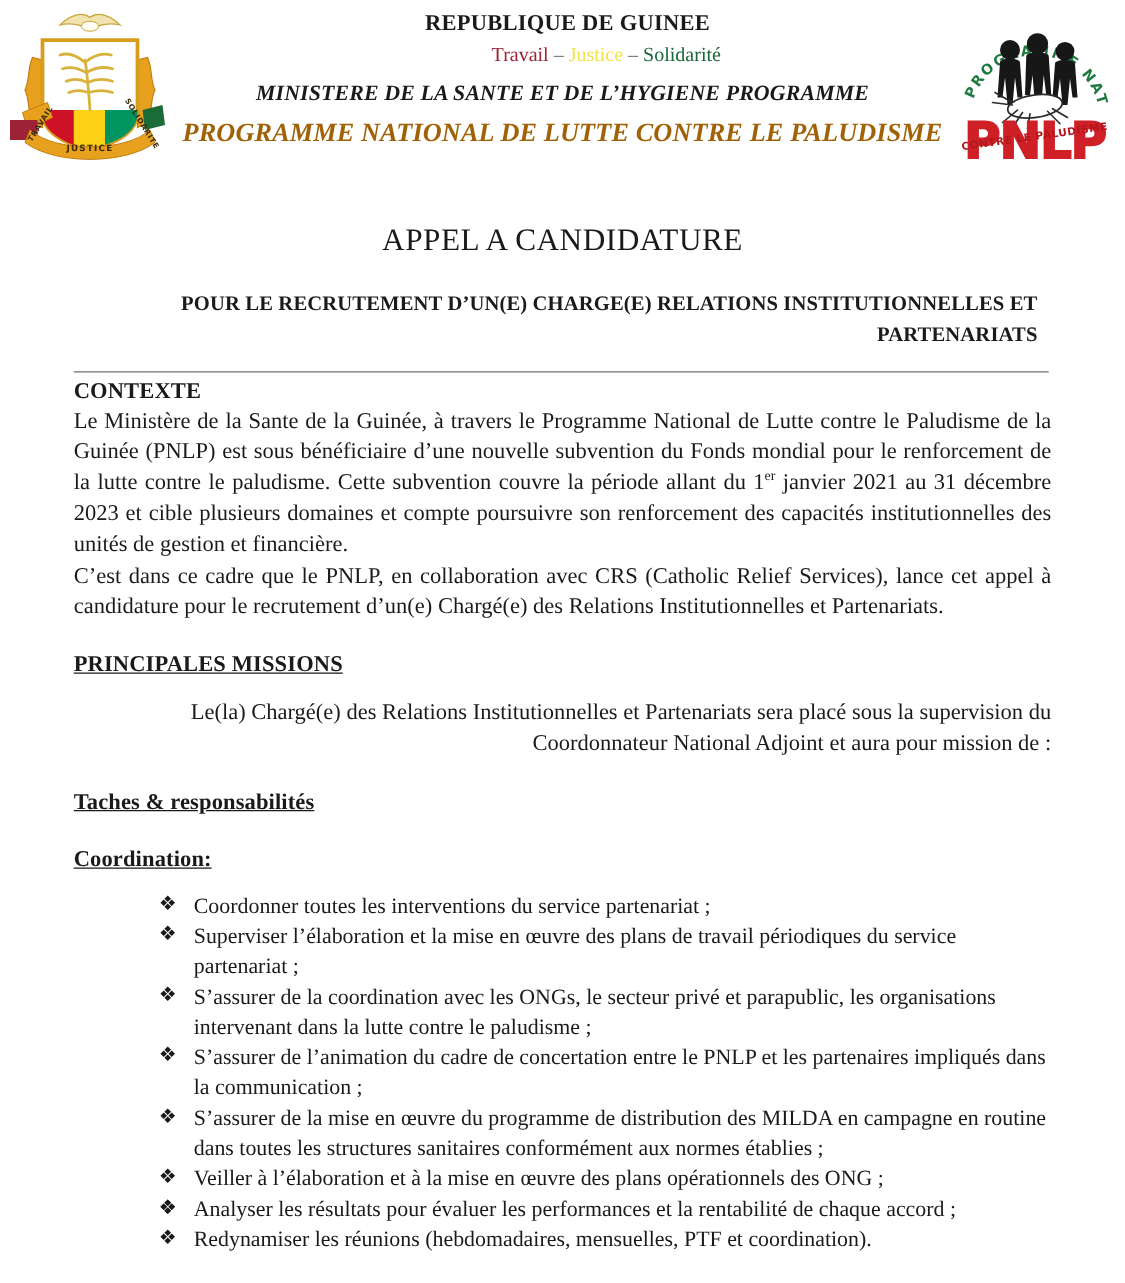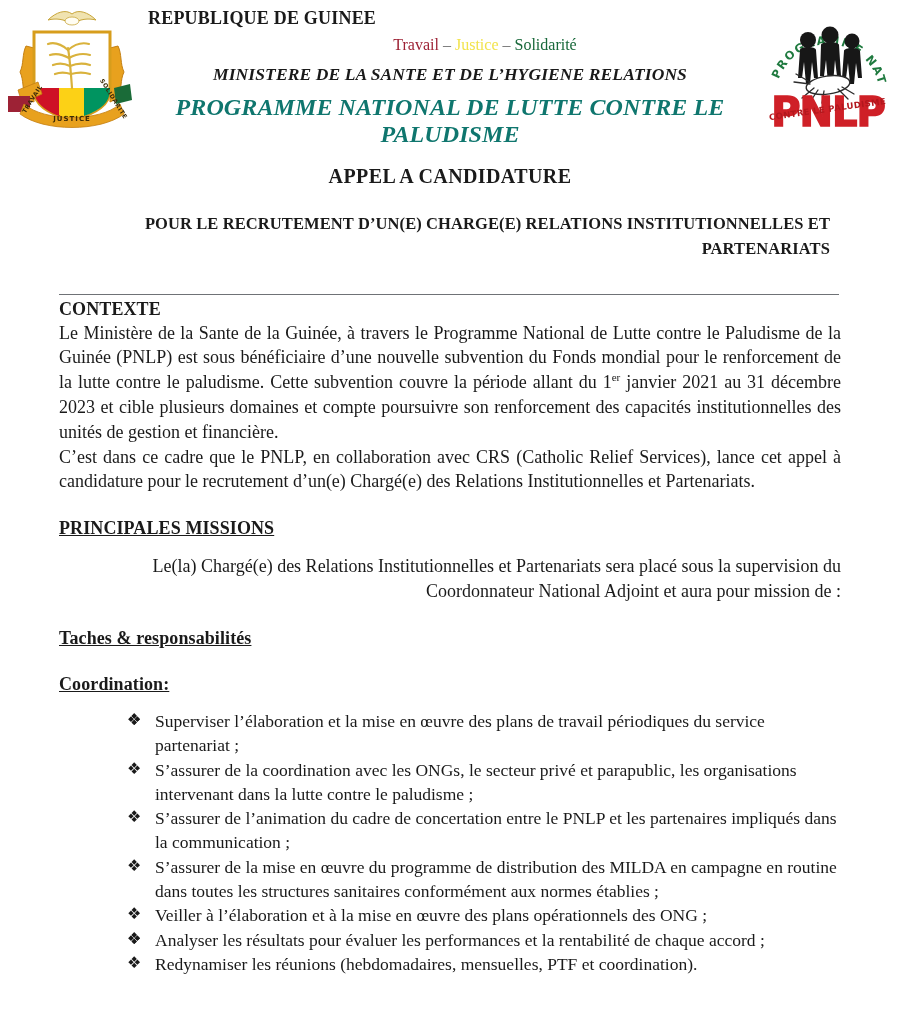--- a/index.html
+++ b/index.html
@@ -37,21 +37,21 @@
     height: 130px;
   }
   .header-text {
     position: absolute;
     left: 140px;
     top: 0;
     width: 620px;
     text-align: center;
   }
   .hdr-republic {
-    text-align: left;
+    text-align: center;
     font-weight: bold;
     font-size: 18px;
     letter-spacing: 0.2px;
     margin: 8px 0 0 8px;
   }
   .hdr-motto {
     font-size: 16px;
     margin-top: 7px;
     margin-left: 70px;
     white-space: nowrap;
@@ -70,47 +70,47 @@
   .hdr-direction {
     font-weight: bold;
     font-style: italic;
     font-size: 13.6px;
     margin-top: 1px;
     letter-spacing: 0px;
   }
   .hdr-program {
     font-weight: bold;
     font-style: italic;
-    font-size: 24px;
-    color: #0f766e;
+    font-size: 21px;
+    color: #a16207;
     margin-top: 9px;
     letter-spacing: 0.1px;
   }
 
   
   .doc-title {
     text-align: center;
-    font-weight: bold;
-    font-size: 20px;
+    font-weight: normal;
+    font-size: 25px;
     letter-spacing: 0.4px;
-    margin-top: 25px;
+    margin-top: 39px;
   }
   .doc-subtitle {
     text-align: right;
     font-weight: bold;
     font-size: 16.5px;
     line-height: 1.5;
     margin: 24px auto 0 auto;
     width: 760px;
     letter-spacing: 0.1px;
   }
 
   
   .content {
-    margin: 16px auto;
+    margin: 0 auto;
     width: 782px;
     padding-top: 16px;
   }
   hr.rule {
     border: none;
     border-top: 1.6px solid #6f7276;
     margin: 0 0 4px 0;
     width: 780px;
   }
   .sec-head {
@@ -204,21 +204,21 @@
 
   <div class="header-text">
     <div class="hdr-republic">REPUBLIQUE DE GUINEE</div>
     <div class="hdr-motto">
       <span class="motto-1">Travail</span>
       <span class="motto-dash">–</span>
       <span class="motto-2">Justice</span>
       <span class="motto-dash">–</span>
       <span class="motto-3">Solidarité</span>
     </div>
-    <div class="hdr-ministry">MINISTERE DE LA SANTE ET DE L’HYGIENE RELATIONS</div>
+    <div class="hdr-ministry">MINISTERE DE LA SANTE ET DE L’HYGIENE PROGRAMME</div>
     <div class="hdr-program">PROGRAMME NATIONAL DE LUTTE CONTRE LE PALUDISME</div>
   </div>
 
   <div class="pnlp-logo">
     <svg viewBox="0 0 128 130" width="128" height="130">
       <defs>
         <path id="arcpath" d="M 14 78 A 52 52 0 0 1 114 78"></path>
       </defs>
       <text font-family="DejaVu Sans, sans-serif" font-size="11.5" font-weight="bold" fill="#1f7a3f" letter-spacing="1.6">
         <textPath href="#arcpath" startOffset="2%">PROGRAMME NATIONAL DE LUTTE</textPath>
@@ -285,21 +285,21 @@
 
   <div class="spacer-md"></div>
 
   <div>
     <span class="sec-head underlined">Coordination:</span>
   </div>
 
   <div class="spacer-sm"></div>
 
   <ul class="bullets" id="coordination-list">
-      <li><span class="bchar">❖</span></li>
+      <li><span class="bchar">❖</span><span>Coordonner toutes les interventions du service partenariat ;</span></li>
       <li><span class="bchar">❖</span><span>Superviser l’élaboration et la mise en œuvre des plans de travail périodiques du service partenariat ;</span></li>
       <li><span class="bchar">❖</span><span>S’assurer de la coordination avec les ONGs, le secteur privé et parapublic, les organisations intervenant dans la lutte contre le paludisme ;</span></li>
       <li><span class="bchar">❖</span><span>S’assurer de l’animation du cadre de concertation entre le PNLP et les partenaires impliqués dans la communication ;</span></li>
       <li><span class="bchar">❖</span><span>S’assurer de la mise en œuvre du programme de distribution des MILDA en campagne en routine dans toutes les structures sanitaires conformément aux normes établies ;</span></li>
       <li><span class="bchar">❖</span><span>Veiller à l’élaboration et à la mise en œuvre des plans opérationnels des ONG ;</span></li>
       <li><span class="bchar">❖</span></li>
       <li><span class="bchar">❖</span><span>Analyser les résultats pour évaluer les performances et la rentabilité de chaque accord ;</span></li>
       <li><span class="bchar">❖</span><span>Redynamiser les réunions (hebdomadaires, mensuelles, PTF et coordination).</span></li>
     </ul>
 

